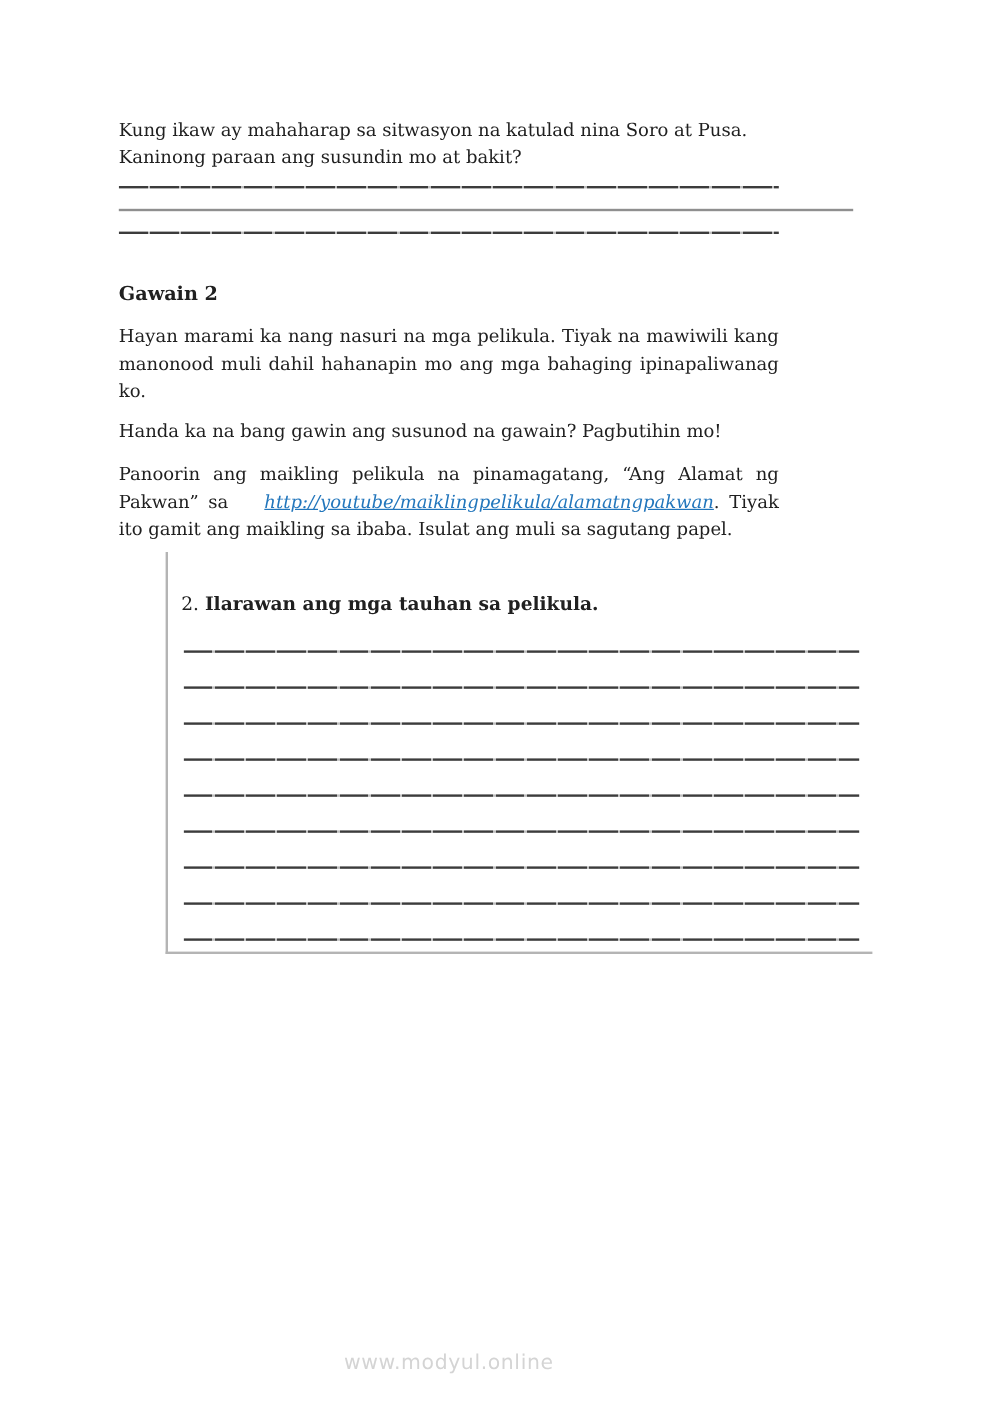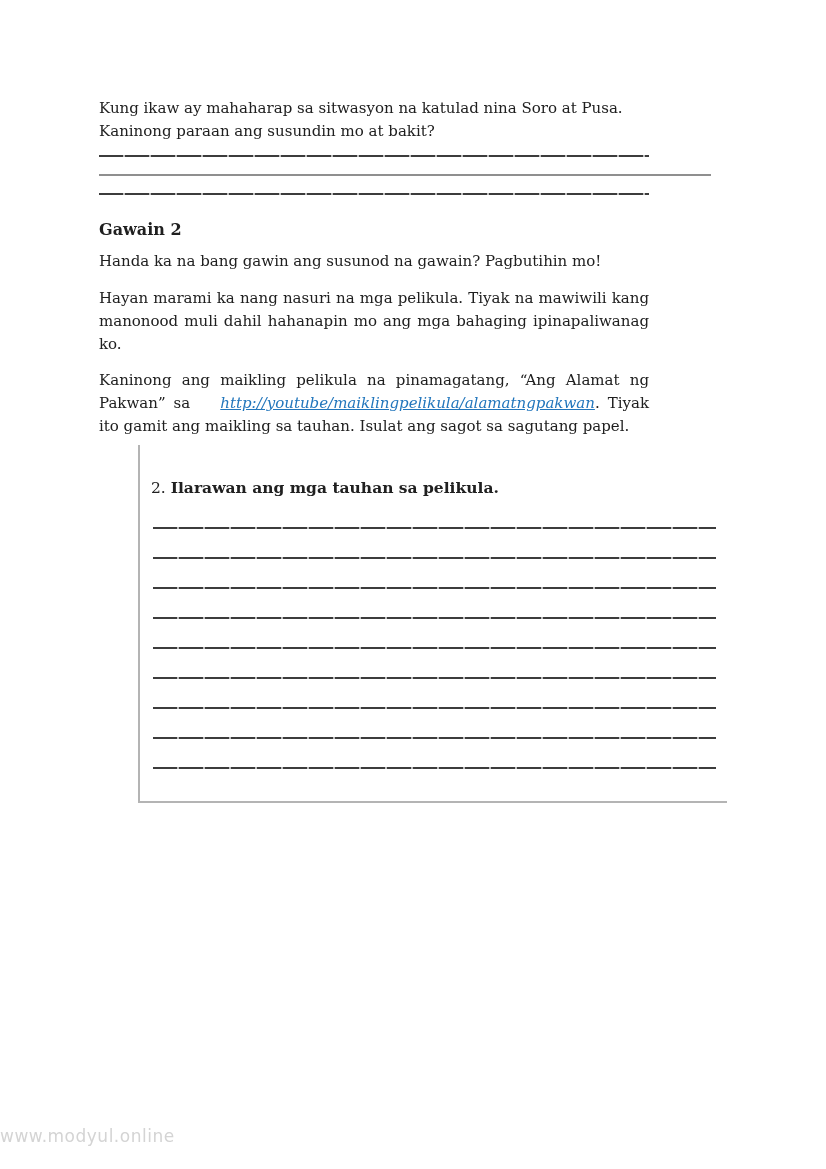--- a/index.html
+++ b/index.html
@@ -33,21 +33,21 @@
   .intro-lines .blank-line {
     height: 2px;
     margin-bottom: 17px;
     background: repeating-linear-gradient(90deg, var(--line_dark) 0 24px, var(--line_gap) 24px 26px);
   }
   .intro-lines .blank-line:nth-child(2) {
     background: #8f8f8f;
     width: 612px;
   }
   .section-title {
-    margin-top: 25px;
+    margin-top: 40px;
     font-size: 16px;
     font-weight: bold;
     line-height: 20px;
   }
   .para1 { margin-top: 14px; }
   .para2 { margin-top: 10px; }
   .para3 { margin-top: 13px; }
   .italic { }
   a.doc-link {
     color: var(--link);
@@ -69,30 +69,30 @@
     margin-bottom: 28px;
     background: repeating-linear-gradient(90deg, var(--line_dark) 0 24px, var(--line_gap) 24px 26px);
   }
   .answer-lines .blank-line:last-child { margin-bottom: 0; }
   .q2-box {
     margin-top: 7px;
     margin-left: 39px;
     width: 589px;
     border-left: 2px solid var(--box_border);
     border-bottom: 2px solid var(--box_border);
-    padding: 33px 0 32px 5px;
+    padding: 33px 0 9px 5px;
   }
   .q2-box .q-heading { margin-left: 6px; }
   .q2-box .answer-lines { margin-top: 29px; margin-left: 8px; }
   .footer {
     position: absolute;
     top: 1126px;
     left: 0;
     width: 100%;
-    text-align: left;
+    text-align: center;
     font-family: "DejaVu Sans", "Liberation Sans", sans-serif;
     font-size: 17px;
     color: var(--footer);
     letter-spacing: 0.5px;
   }
 </style>
 </head>
 <body>
 
 <div class="page">
@@ -101,25 +101,25 @@
     <p class="body-text">Kung ikaw ay mahaharap sa sitwasyon na katulad nina Soro at Pusa. Kaninong paraan ang susundin mo at bakit?</p>
 
     <div class="intro-lines">
         <div class="blank-line"></div>
         <div class="blank-line"></div>
         <div class="blank-line"></div>
       </div>
 
     <h2 class="section-title">Gawain 2</h2>
 
+    <p class="body-text justified para1">Hayan marami ka nang nasuri na mga pelikula. Tiyak na mawiwili kang manonood muli dahil hahanapin mo ang mga bahaging ipinapaliwanag ko.</p>
+
     <p class="body-text para2">Handa ka na bang gawin ang susunod na gawain?  Pagbutihin mo!</p>
 
-    <p class="body-text justified para1">Hayan marami ka nang nasuri na mga pelikula. Tiyak na mawiwili kang manonood muli dahil hahanapin mo ang mga bahaging ipinapaliwanag ko.</p>
-
-    <p class="body-text justified para3"><span>Kaninong ang maikling pelikula na pinamagatang, “</span><span class="italic">Ang Alamat ng Pakwan</span><span>” sa </span><a class="doc-link">http://youtube/maiklingpelikula/alamatngpakwan</a><span>.  Tiyak ito gamit ang </span><span class="italic">maikling</span><span> sa tauhan. Isulat ang sagot sa sagutang papel.</span></p>
+    <p class="body-text justified para3"><span>Panoorin ang maikling pelikula na pinamagatang, “</span><span class="italic">Ang Alamat ng Pakwan</span><span>” sa </span><a class="doc-link">http://youtube/maiklingpelikula/alamatngpakwan</a><span>.  Tiyak ito gamit ang </span><span class="italic">maikling</span><span> sa ibaba. Isulat ang muli sa sagutang papel.</span></p>
 
 
     <div class="q2-box">
       <div class="q-heading"><span class="q-number">2.</span> <span class="q-text">Ilarawan ang mga tauhan sa pelikula.</span></div>
       <div class="answer-lines">
           <div class="blank-line"></div>
           <div class="blank-line"></div>
           <div class="blank-line"></div>
           <div class="blank-line"></div>
           <div class="blank-line"></div>

